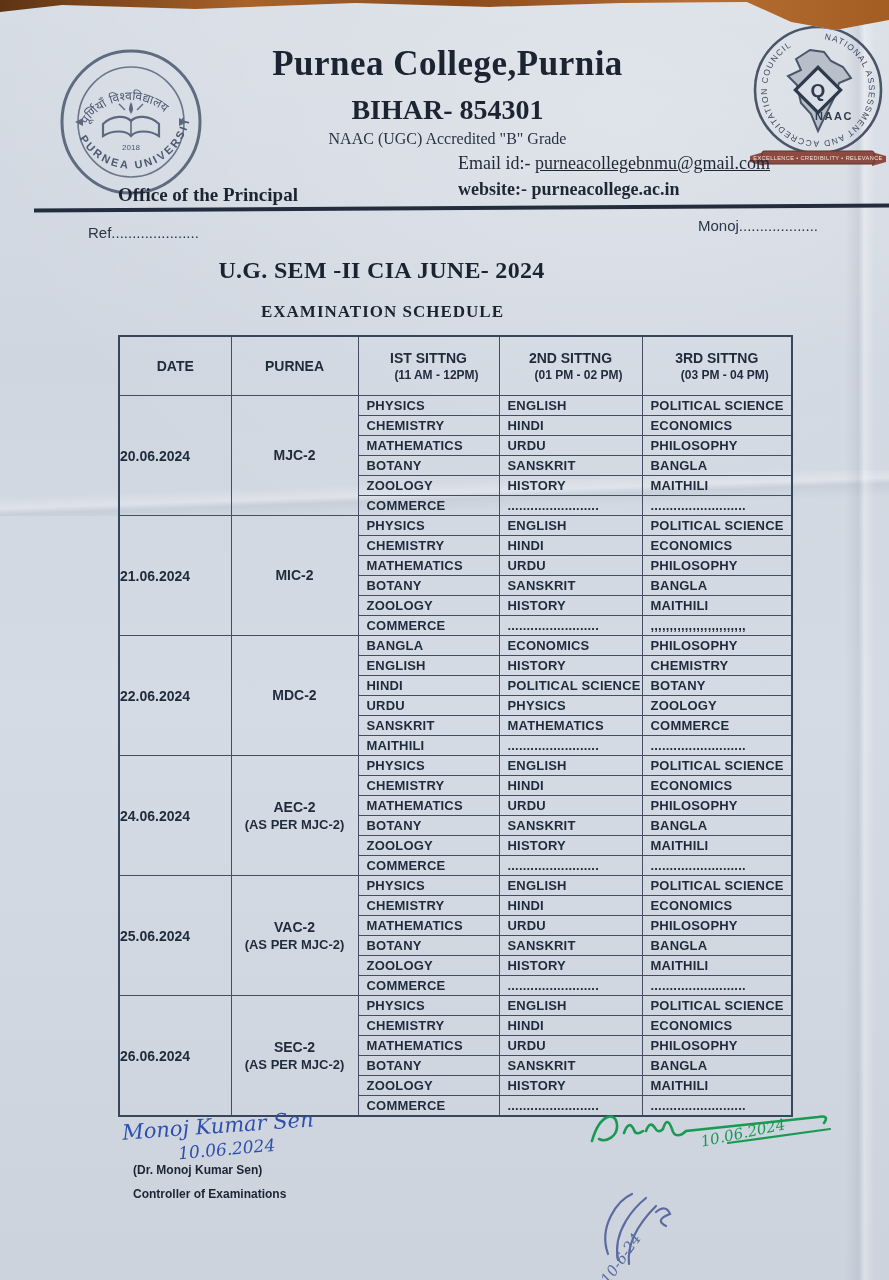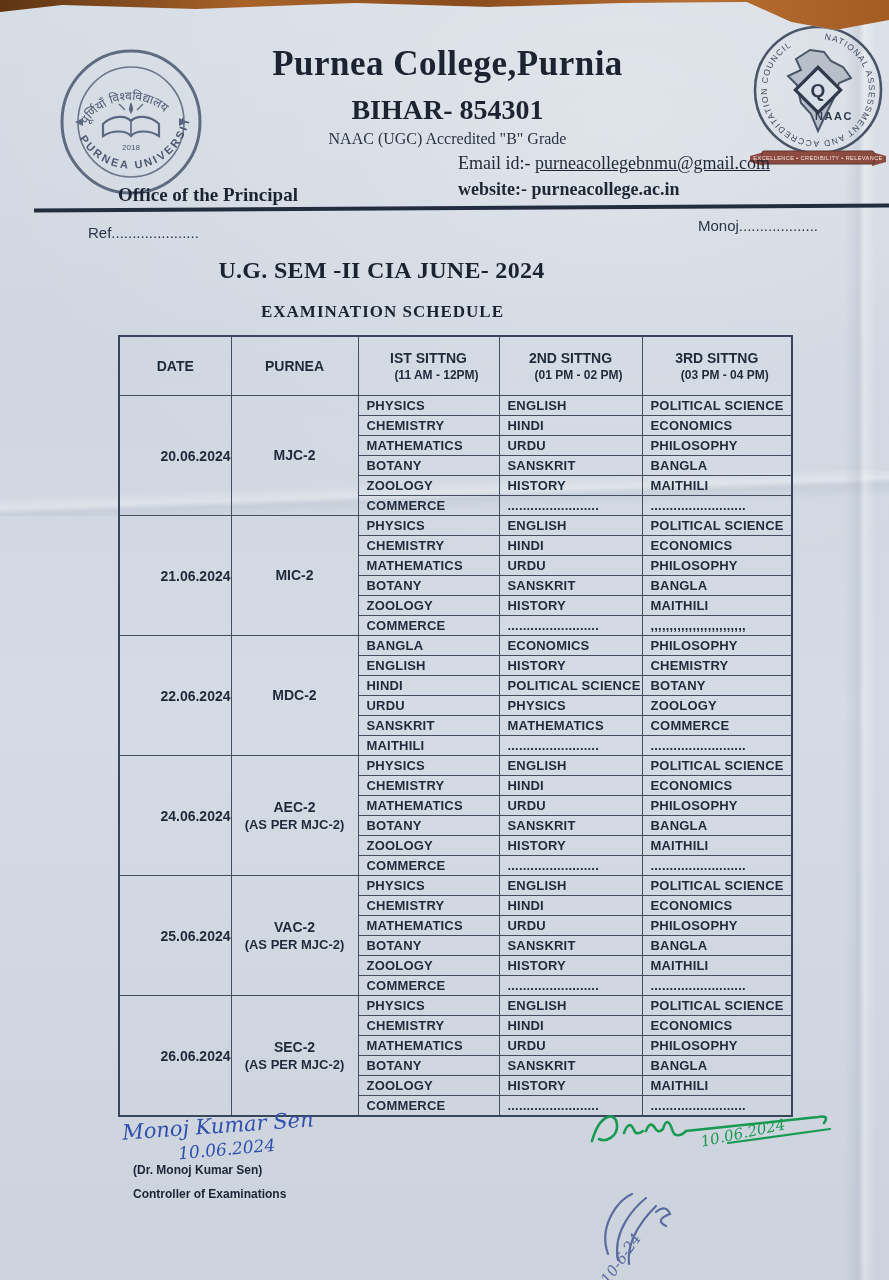--- a/index.html
+++ b/index.html
@@ -40,21 +40,21 @@
 
   
   .sched{position:absolute;left:118px;top:335px;border-collapse:collapse;table-layout:fixed;
     font-family:"Liberation Sans",sans-serif;color:#1f2a3a;}
   .sched th,.sched td{border:1.4px solid #434f61;}
   .sched{border:2px solid #39455a;}
   .sched th{height:58px;font-size:14px;font-weight:bold;vertical-align:middle;padding:0 2px;}
   .th-time{font-size:12px;font-weight:bold;margin-top:2px;padding-left:16px;}
   .sched td{height:19px;font-size:13px;font-weight:bold;padding:0;}
   .c-subj{text-align:left;padding-left:8px !important;letter-spacing:.2px;white-space:nowrap;overflow:hidden;}
-  .c-date{text-align:right;font-size:14px !important;}
+  .c-date{text-align:left;font-size:14px !important;}
   .c-paper{text-align:center;font-size:14px !important;}
   .c-paper div{line-height:17px;}
   .c-paper .note{font-size:13px;}
 
   
   .hw{font-family:"DejaVu Serif",serif;font-style:italic;}
   .sig-left-name{position:absolute;left:122px;top:1114px;font-size:21px;color:#2f4fae;transform:rotate(-4deg);}
   .sig-left-date{position:absolute;left:178px;top:1139px;font-size:17px;color:#2f4fae;transform:rotate(-5deg);}
   .sig-left-printed{position:absolute;left:133px;top:1158px;color:#1c2536;font-weight:bold;font-size:12px;line-height:24px;}
   .sig-right-svg{position:absolute;left:578px;top:1103px;}

